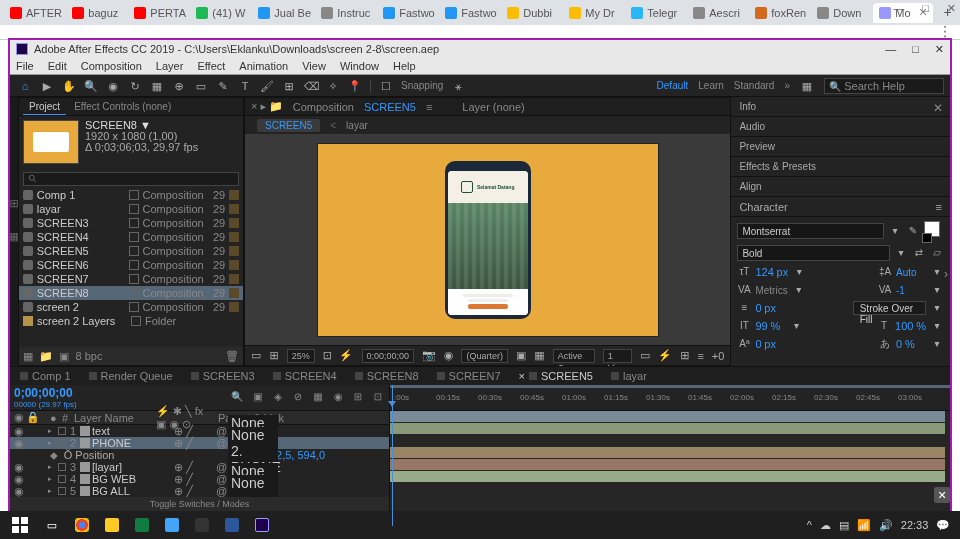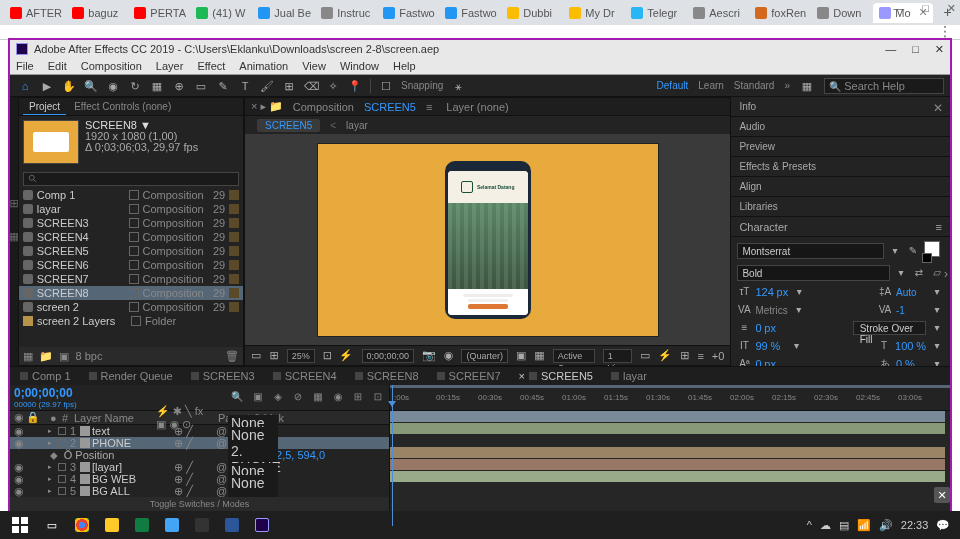--- a/index.html
+++ b/index.html
@@ -386,21 +386,21 @@
         <span style="margin-left:auto">🗑</span>
       </div>
     </div>
 
     <div class="center-col panel">
       <div class="comp-tabs">
         <span style="color:#888">× ▸ 📁</span>
         <span>Composition</span>
         <span class="c-active">SCREEN5</span>
         <span style="color:#888">≡</span>
-        <span style="margin-left:4px">Layer (none)</span>
+        <span style="margin-left:20px">Layer (none)</span>
       </div>
       <div class="comp-nav">
         <span class="crumb">SCREEN5</span>
         <span style="color:#666;font-size:10px">&lt;</span>
         <span class="crumb2">layar</span>
       </div>
       <div class="viewer">
         <div class="canvas">
           <div class="phone">
             <div class="phone-notch"></div>
@@ -443,21 +443,20 @@
 
     <div class="right-col" style="position:relative">
       <div class="close-x">✕</div>
       <div class="chevron">›</div>
       <div id="rpanels">
           <div class="rpanel-item">Info</div>
           <div class="rpanel-item">Audio</div>
           <div class="rpanel-item">Preview</div>
           <div class="rpanel-item">Effects &amp; Presets</div>
           <div class="rpanel-item">Align</div>
-          <div class="rpanel-item">Libraries</div>
         </div>
       <div class="rpanel-item" style="display:flex;justify-content:space-between">
         <span>Character</span>
         <span>≡</span>
       </div>
       <div class="char-panel">
         <div class="char-row">
           <div class="char-sel">Montserrat</div>
           <span class="char-ico">▾</span>
           <span class="char-ico">✎</span>

